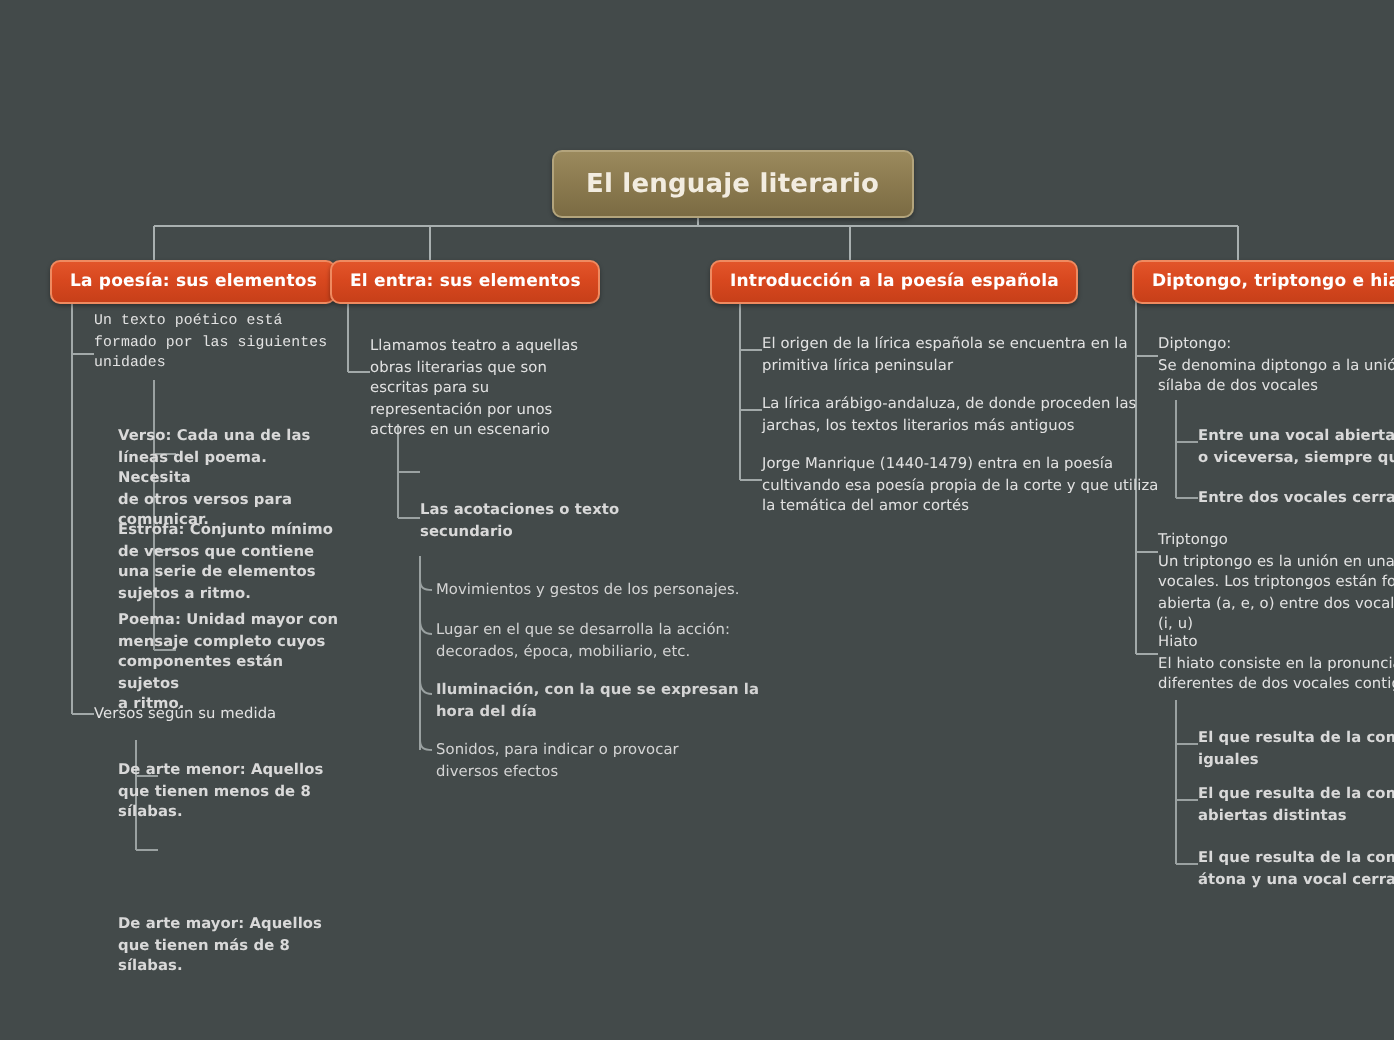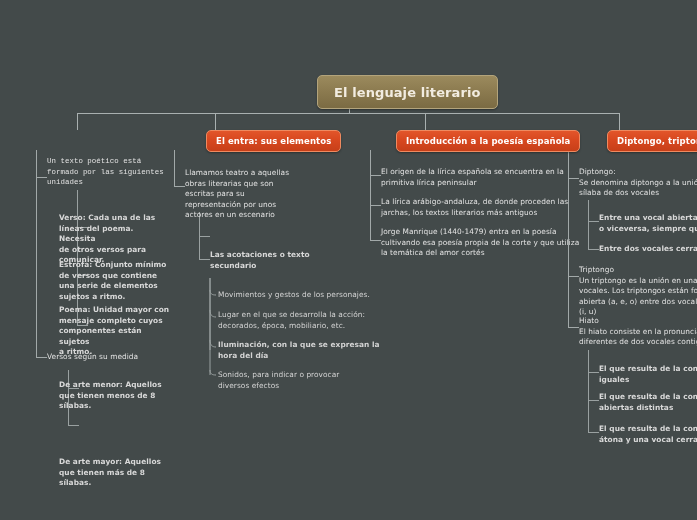--- a/index.html
+++ b/index.html
@@ -33,21 +33,20 @@
   
   .node {
     position: absolute;
     box-sizing: border-box;
     border-radius: 5px;
     font-weight: bold;
     letter-spacing: .1px;
     white-space: nowrap;
     text-align: center;
     line-height: 1;
-    margin-left: 41px;
   }
   .node-root {
     background: linear-gradient(to bottom, #9b8a5d 0%, #8b7a4f 50%, #7b6b43 100%);
     border: 1px solid #b3a47c;
     color: #f2ece0;
     font-size: 13px;
     padding: 10px 16px 9px;
     box-shadow: 0 1px 2px rgba(0,0,0,.35);
   }
   .node-branch {
@@ -144,20 +143,23 @@
       <path d="M588,372 L599,372"></path>
       <path d="M588,400 L599,400"></path>
       <path d="M588,432 L599,432"></path>
     </g>
   </svg>
 
   <div class="node node-root" style="left:276px; top:75px;">
     <span>El lenguaje literario</span>
   </div>
 
+  <div class="node node-branch" style="left:25px; top:130px;">
+    <span>La poesía: sus elementos</span>
+  </div>
 
   <div class="node node-branch" style="left:165px; top:130px;">
     <span>El entra: sus elementos</span>
   </div>
 
   <div class="node node-branch" style="left:355px; top:130px;">
     <span>Introducción a la poesía española</span>
   </div>
 
   <div class="node node-branch" style="left:566px; top:130px;">

